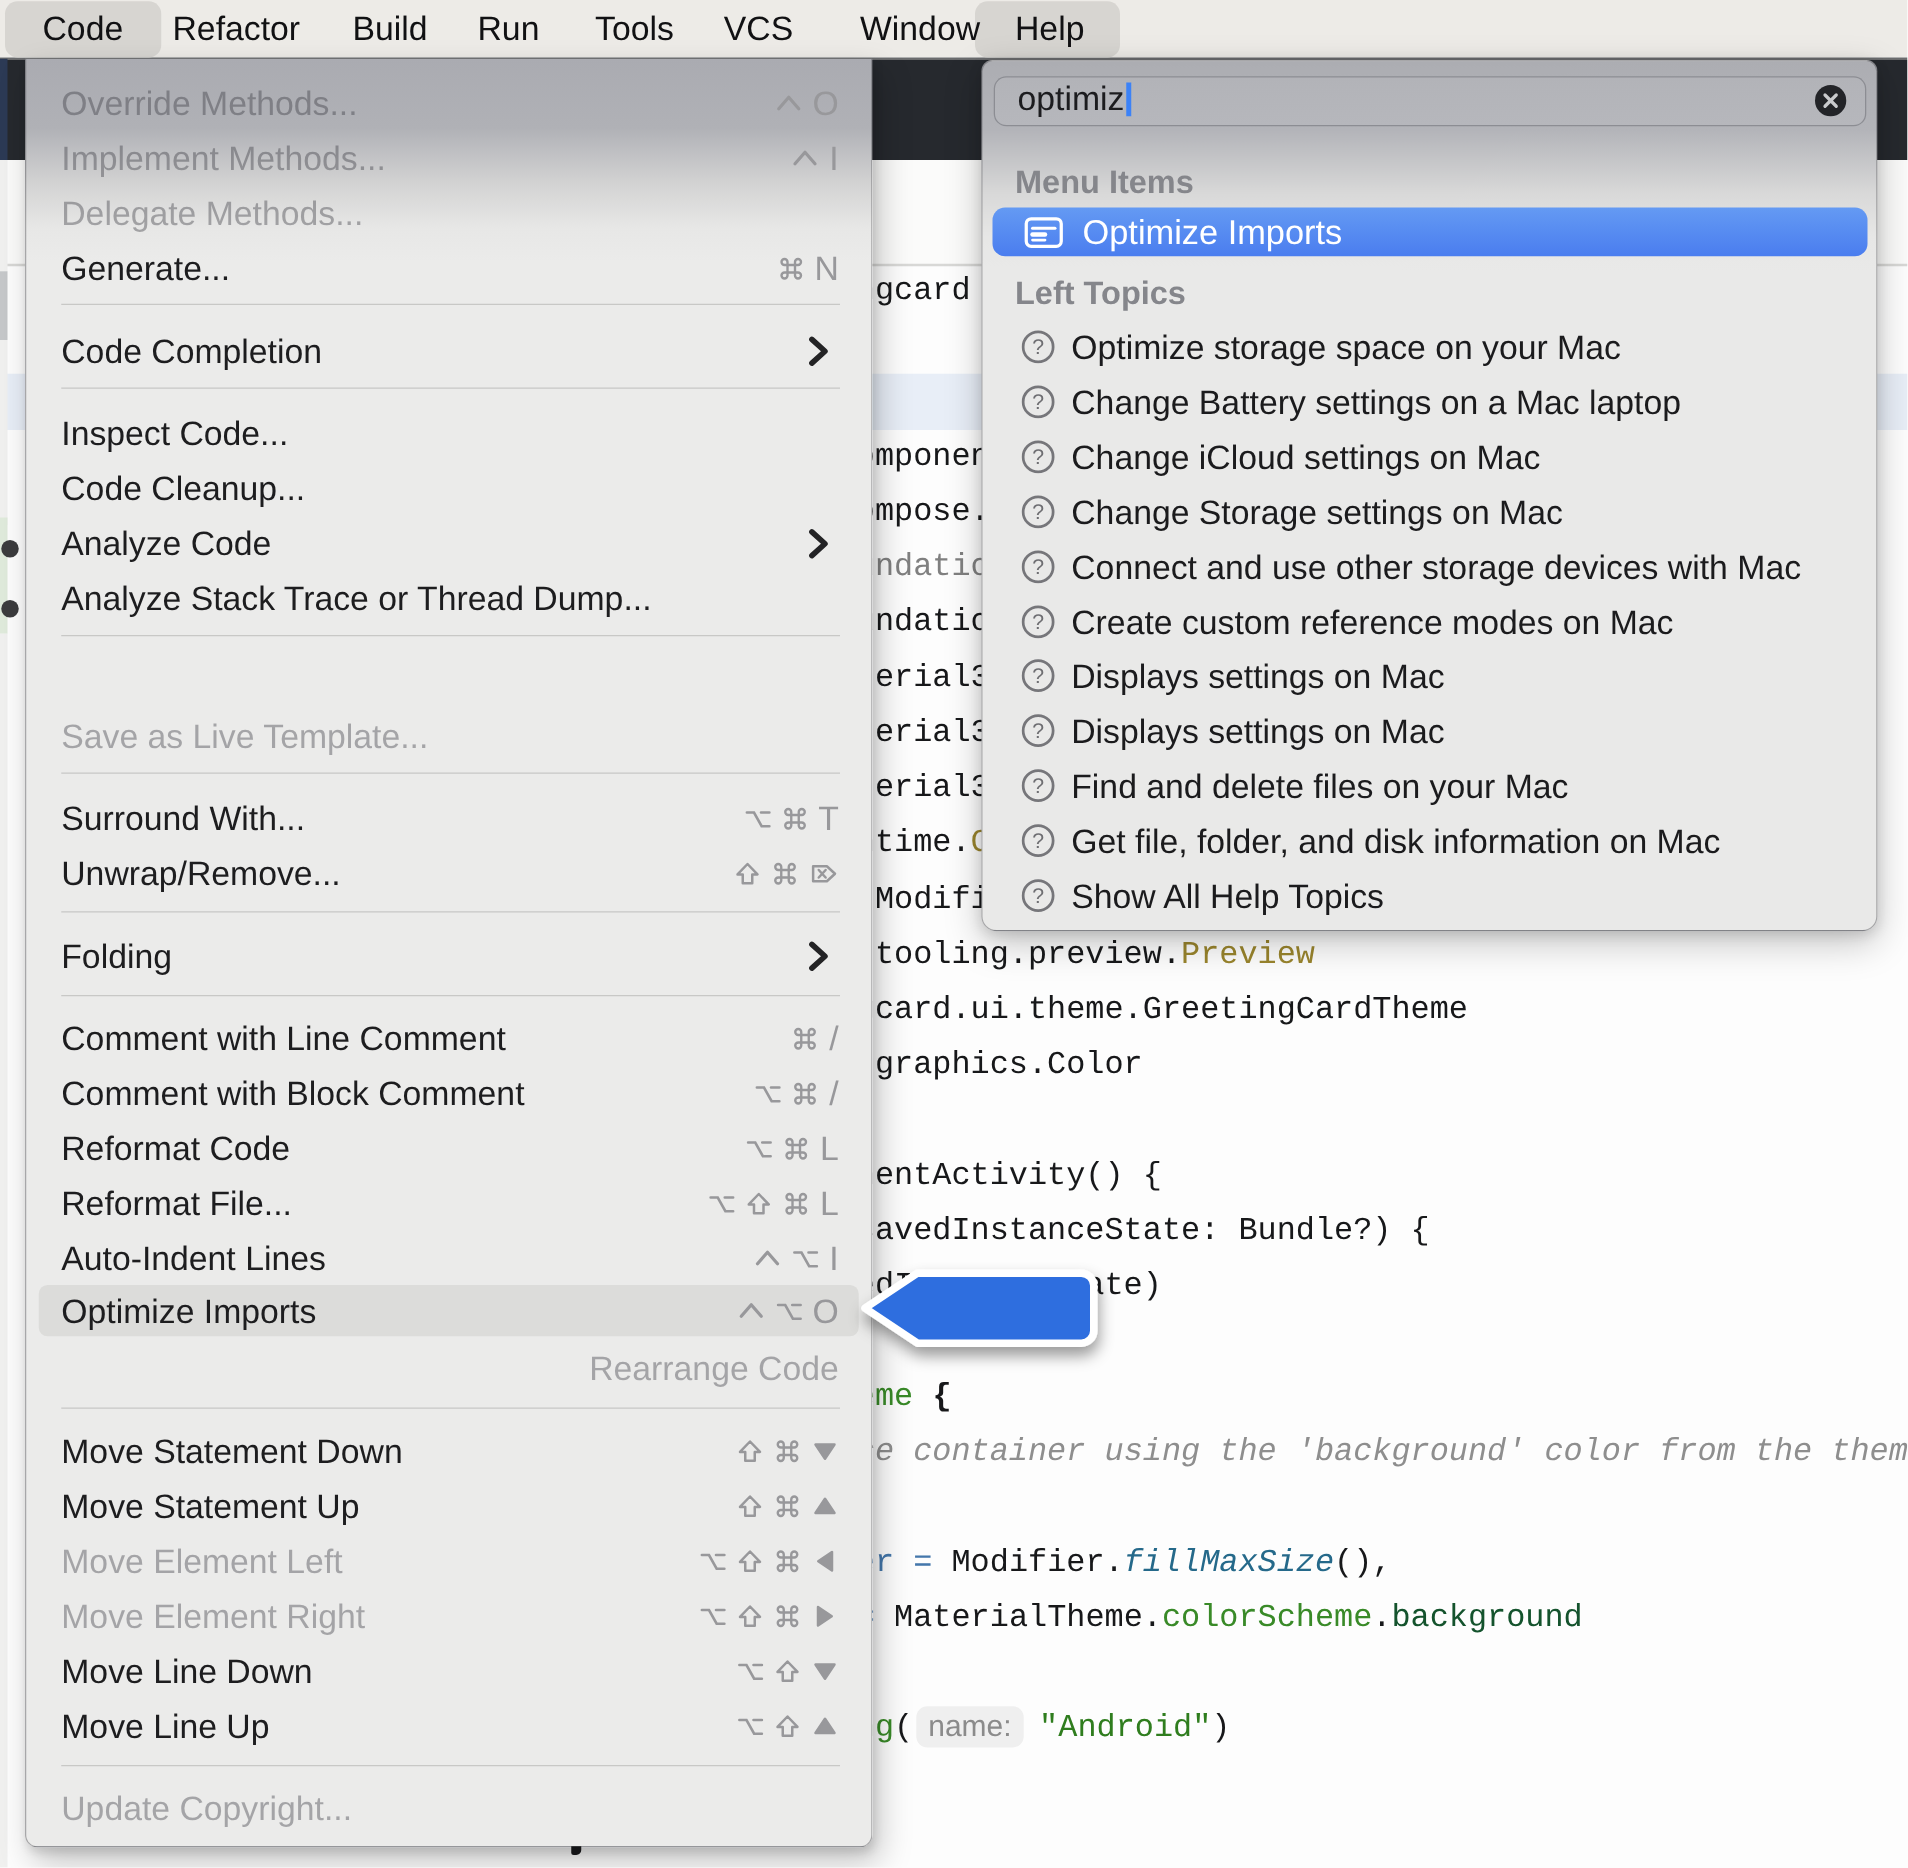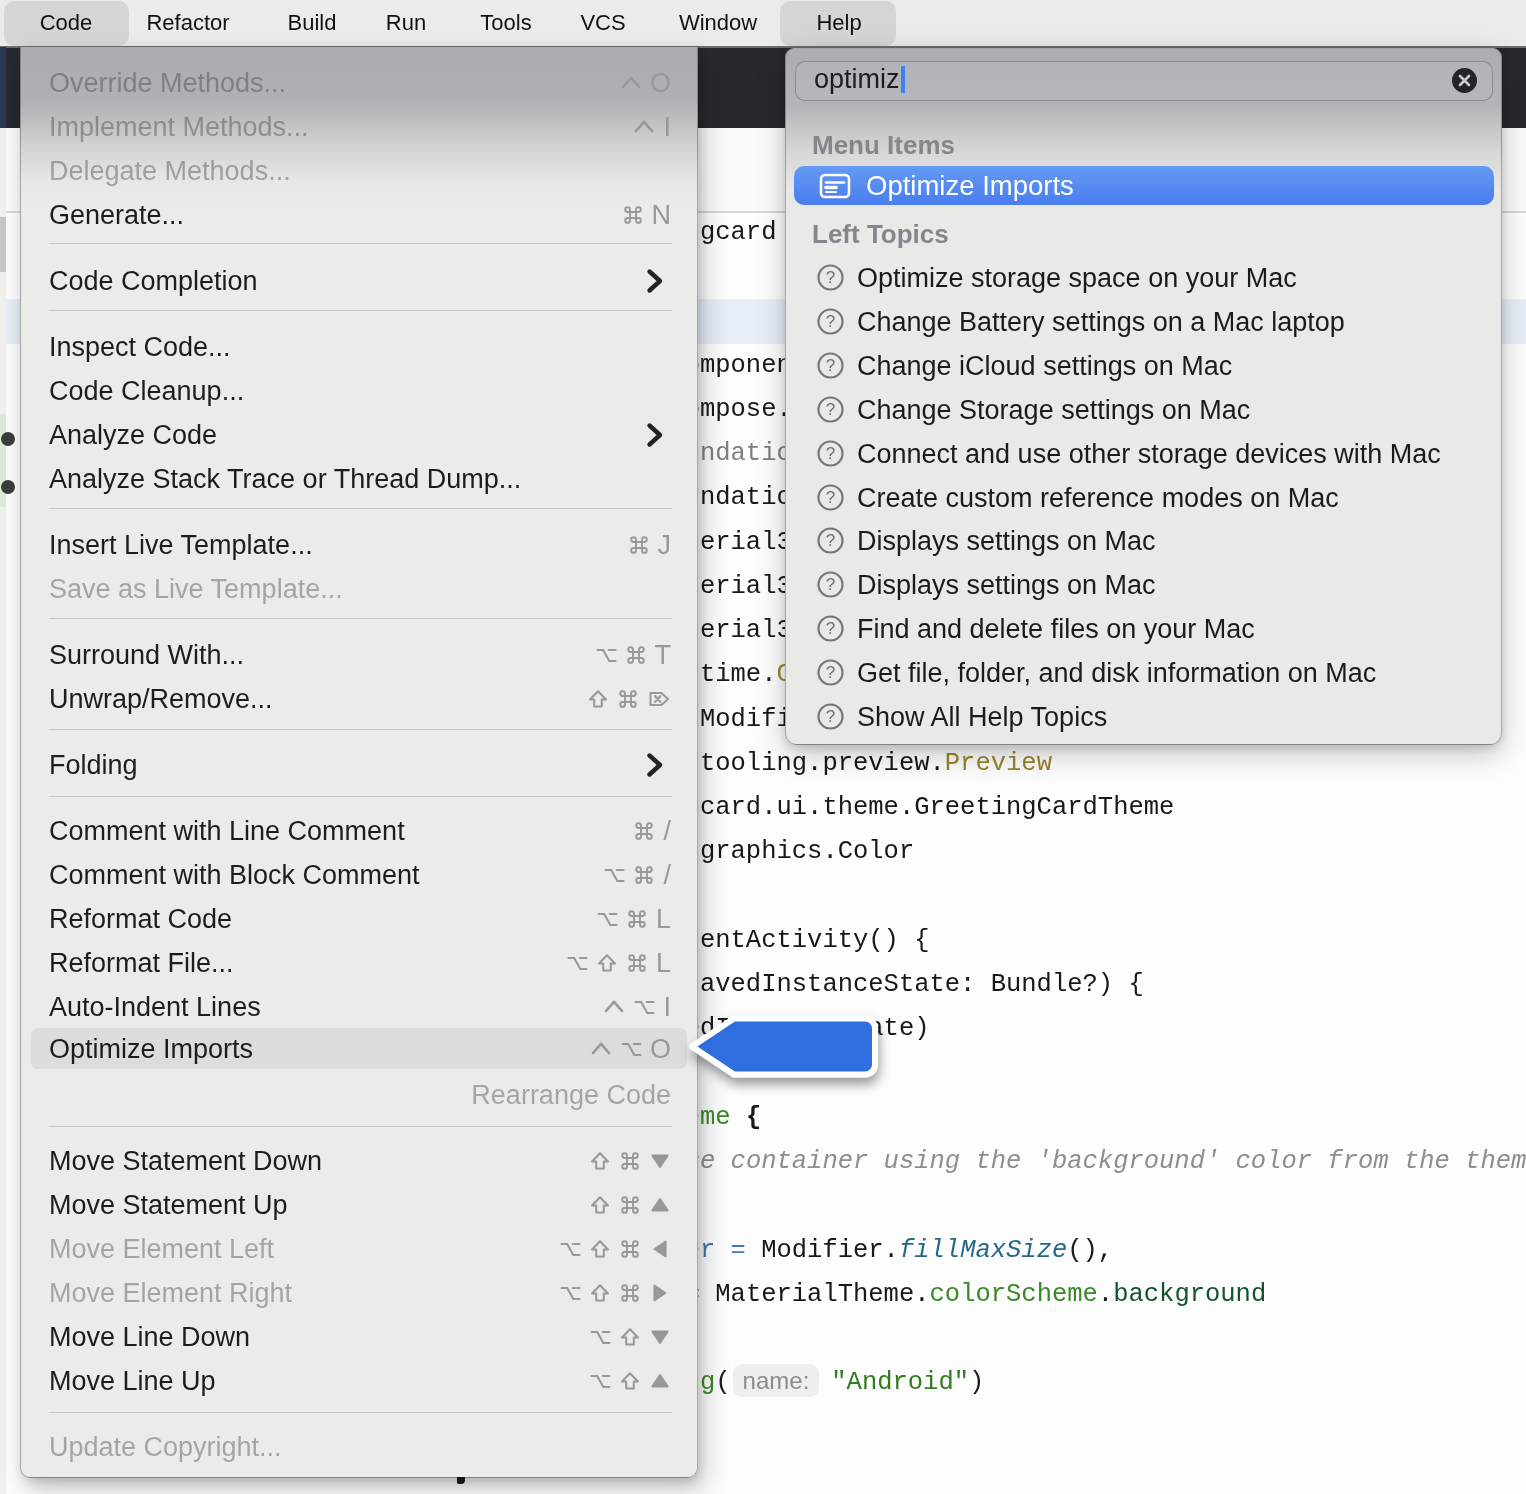--- a/index.html
+++ b/index.html
@@ -8,21 +8,21 @@
   
   #menubar{position:absolute;left:0;top:0;width:1526px;height:46px;background:#edebe7;}
   #mbline{position:absolute;left:0;top:46px;width:1526px;height:2px;background:#6b6c6e;}
   #titlebar{position:absolute;left:0;top:48px;width:1526px;height:80px;background:#26292e;}
   #tabbar{position:absolute;left:0;top:128px;width:1526px;height:83px;background:#fbfbfa;border-bottom:2px solid #d8d8d6;}
   #caretline{position:absolute;left:0;top:299px;width:1526px;height:45px;background:#e8eef7;}
   
   .slv{position:absolute;left:0;width:6px;}
   
   .mbtn{position:absolute;top:1px;height:45px;background:#d7d5d1;border-radius:10px;}
-  .mlab{position:absolute;top:0;height:48px;line-height:46px;font-size:22px;color:#111113;text-align:center;}
+  .mlab{position:absolute;top:0;height:48px;line-height:46px;font-size:27px;color:#111113;text-align:center;}
   
   #code{position:absolute;left:286.8px;top:210.9px;margin:0;
         font-family:"Liberation Mono",monospace;font-size:25.5px;line-height:44.25px;
         color:#17181a;white-space:pre;}
   .gray{color:#808080}
   .gold{color:#9a852d}
   .grn{color:#398a28}
   .strg{color:#2f7d1e}
   .prp{color:#14532d}
   .narg{color:#4477ab}
@@ -73,21 +73,21 @@
   <div id="caretline"></div>
 
   <div class="mbtn" style="left:4px;width:125px;"></div>
   <div class="mbtn" style="left:780px;width:116px;"></div>
   <div class="mlab" style="left:34px;width:64px;">Code</div>
   <div class="mlab" style="left:138px;width:100px;text-align:center;">Refactor</div>
   <div class="mlab" style="left:282px;width:60px;">Build</div>
   <div class="mlab" style="left:382px;width:48px;">Run</div>
   <div class="mlab" style="left:476px;width:60px;">Tools</div>
   <div class="mlab" style="left:579px;width:48px;">VCS</div>
-  <div class="mlab" style="left:670px;width:96px;">Window</div>
+  <div class="mlab" style="left:688px;width:96px;">Window</div>
   <div class="mlab" style="left:812px;width:54px;">Help</div>
 
   <div class="slv" style="top:47px;height:81px;background:#2c3a55;"></div>
   <div class="slv" style="top:128px;height:89px;background:#f0f0ef;"></div>
   <div class="slv" style="top:217px;height:55px;background:#c5c7c9;"></div>
   <div class="slv" style="top:272px;height:148px;background:#f0f0ef;"></div>
   <div class="slv" style="top:414px;height:93px;background:#dfeadb;"></div>
   <div class="slv" style="top:507px;height:987px;background:#f0f0ef;"></div>
   <div style="position:absolute;left:1px;top:432px;width:14px;height:14px;border-radius:50%;background:#3c3c3e;"></div>
   <div style="position:absolute;left:1px;top:480px;width:14px;height:14px;border-radius:50%;background:#3c3c3e;"></div>
@@ -173,29 +173,20 @@
       <div class="sc" style="margin-right:6px">
         <svg width="20" height="30" viewBox="0 0 20 30">
           <path d="M4.5 5.5 L15 15 L4.5 24.5" fill="none" stroke="#232325" stroke-width="4.4" stroke-linecap="round" stroke-linejoin="round"></path>
         </svg>
       </div>
     </div>
     <div class="mi" style="top:410px;">
       <span>Analyze Stack Trace or Thread Dump...</span>
     </div>
     <div class="sep" style="top:461px;"></div>
-    <div class="mi" style="top:476px;">
-      <span>Insert Live Template...</span>
-      <div class="sc">
-        <svg width="22" height="22" viewBox="0 0 22 22">
-          <path d="M8 8 H14 V14 H8 Z M8 8 H5.6 A2.4 2.4 0 1 1 8 5.6 Z M14 8 V5.6 A2.4 2.4 0 1 1 16.4 8 Z M14 14 H16.4 A2.4 2.4 0 1 1 14 16.4 Z M8 14 V16.4 A2.4 2.4 0 1 1 5.6 14 Z" fill="none" stroke="#98989b" stroke-width="1.9" stroke-linejoin="round"></path>
-        </svg>
-        <span>J</span>
-      </div>
-    </div>
     <div class="mi dis" style="top:520px;">
       <span>Save as Live Template...</span>
     </div>
     <div class="sep" style="top:571px;"></div>
     <div class="mi" style="top:586px;">
       <span>Surround With...</span>
       <div class="sc">
         <svg width="22" height="22" viewBox="0 0 22 22">
           <path d="M2.5 6 H8.2 L14.3 17 H20.5 M13.8 6 H20.5" fill="none" stroke="#98989b" stroke-width="2.1" stroke-linecap="round"></path>
         </svg>

